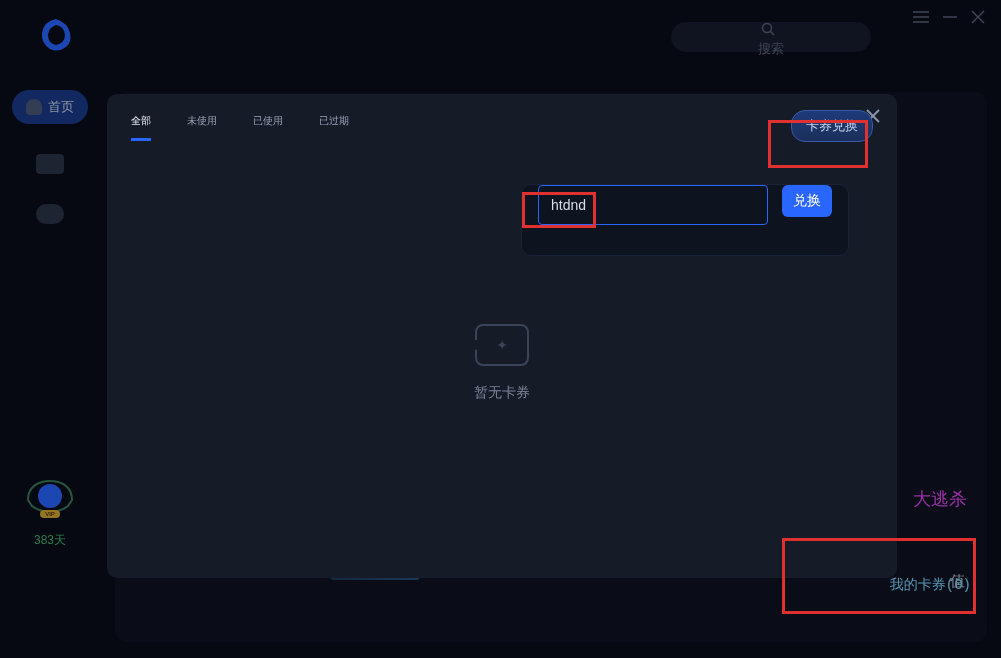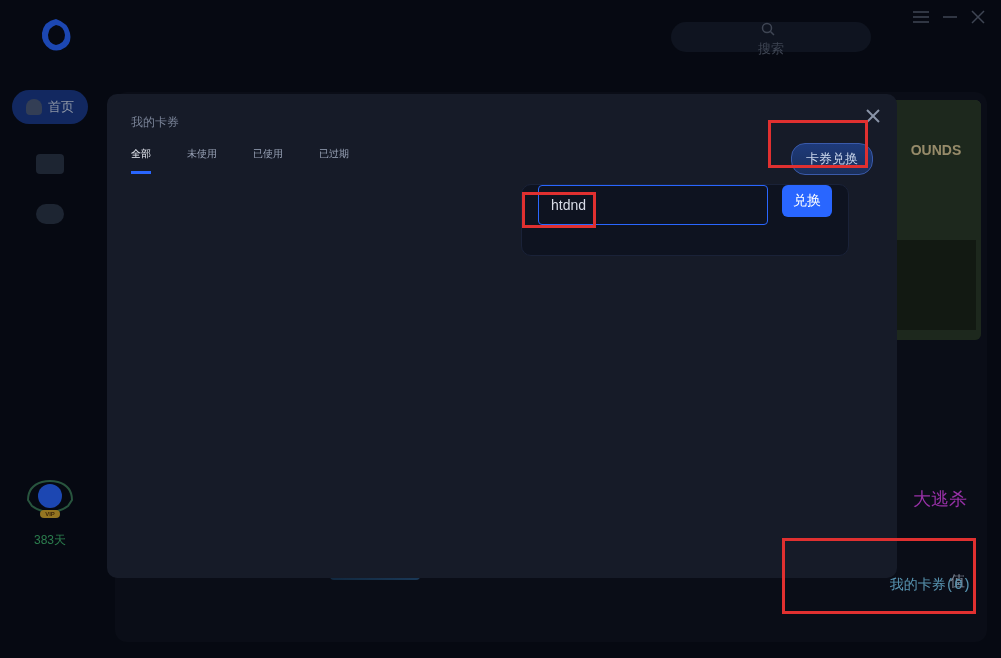--- a/index.html
+++ b/index.html
@@ -396,53 +396,49 @@
       <path d="M 6 28 Q 6 14 20 10 Q 28 8 36 10 Q 50 14 50 28 L 46 34 Q 38 40 28 40 Q 18 40 10 34 Z" fill="none" stroke="#3a7a5a" stroke-width="2"></path>
       <circle cx="28" cy="24" r="12" fill="#2966ff"></circle>
       <rect x="18" y="38" width="20" height="8" rx="4" fill="#d4a830"></rect>
       <text x="28" y="44" text-anchor="middle" fill="#5a3a10" font-size="6" font-weight="bold">VIP</text>
     </svg>
   </div>
   <div class="vip-days">383天</div>
 </div>
 
 <div class="main-content">
-  <div class="game-card">
-    <svg width="90" height="240" viewBox="0 0 90 240">
-      <rect width="90" height="240" fill="#2a3a2a"></rect>
-      <text x="45" y="55" text-anchor="middle" fill="#d8c898" font-size="14" font-weight="bold">OUNDS</text>
-      <rect x="5" y="140" width="80" height="90" fill="#1a251a"></rect>
-    </svg>
-  </div>
   <div class="game-title-bg">大逃杀</div>
   <div class="charge-btn">值</div>
   <div class="bottom-images"></div>
   <div class="bottom-badge"></div>
 </div>
 
 <div class="my-coupons-btn">我的卡券(0)</div>
 
 <div class="modal-overlay"></div>
 
 <div class="modal">
-  <div class="modal-title">我的卡券</div>
   <div class="modal-close">
     <svg width="16" height="16" viewBox="0 0 16 16">
         <line x1="2" y1="2" x2="14" y2="14" stroke="currentColor" stroke-width="2"></line>
         <line x1="14" y1="2" x2="2" y2="14" stroke="currentColor" stroke-width="2"></line>
       </svg>
   </div>
   <div class="tabs">
     <div class="tab active">全部</div>
     <div class="tab">未使用</div>
     <div class="tab">已使用</div>
     <div class="tab">已过期</div>
     <button class="exchange-btn">卡券兑换</button>
   </div>
   <div class="redeem-box">
     <input class="redeem-input" value="htdnd" style="">
     <button class="redeem-submit">兑换</button>
   </div>
+  <div class="empty-state">
+    <div class="empty-icon"></div>
+    <div class="empty-text">暂无卡券</div>
+  </div>
 </div>
 
 <div class="highlight-1"></div>
 <div class="highlight-2"></div>
 <div class="highlight-3"></div>
 
 </body></html>

